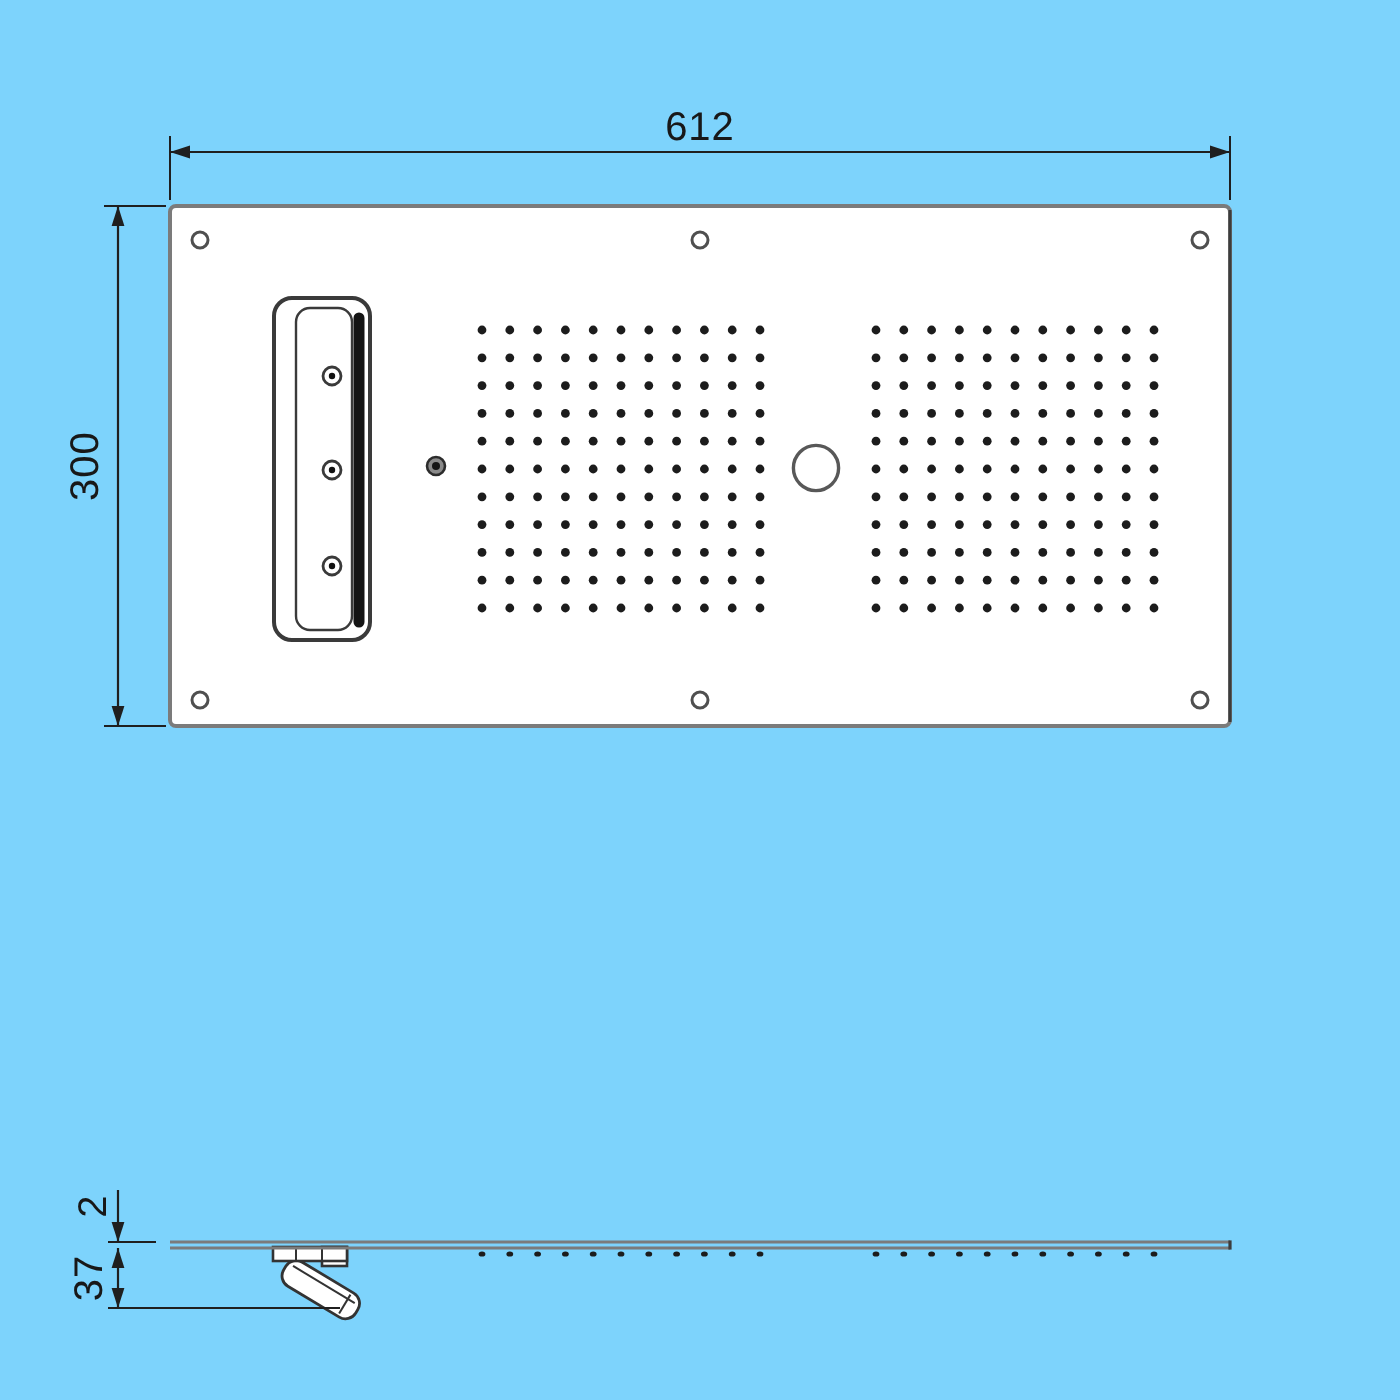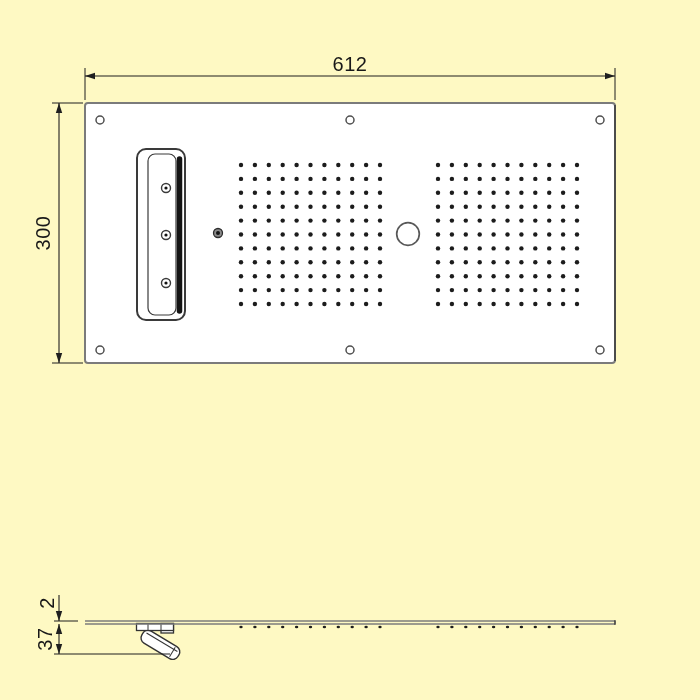--- a/index.html
+++ b/index.html
@@ -1,19 +1,19 @@
 <!DOCTYPE html>
 <html><head>
 <meta charset="utf-8">
 <style>
   html,body{margin:0;padding:0;background:#ffffff;}
   .stage{
     position:relative;
     width:700px;height:700px;
-    background:#fef9c3;
+    background:#7dd3fc;
     overflow:hidden;
     font-family:"Liberation Sans", sans-serif;
   }
   svg.drawing{position:absolute;left:0;top:0;}
   .dim-label{
     position:absolute;
     font-family:"Liberation Sans", sans-serif;
     font-size:20px;
     line-height:1;
     color:#181818;

